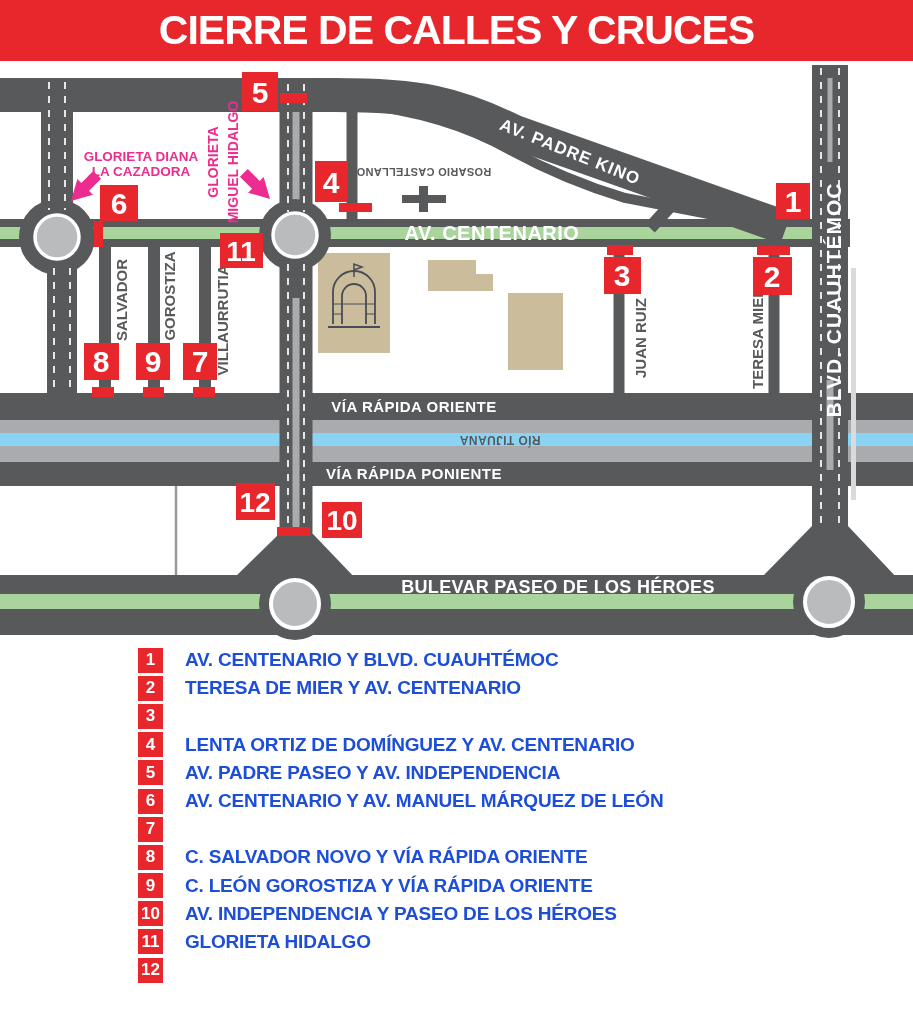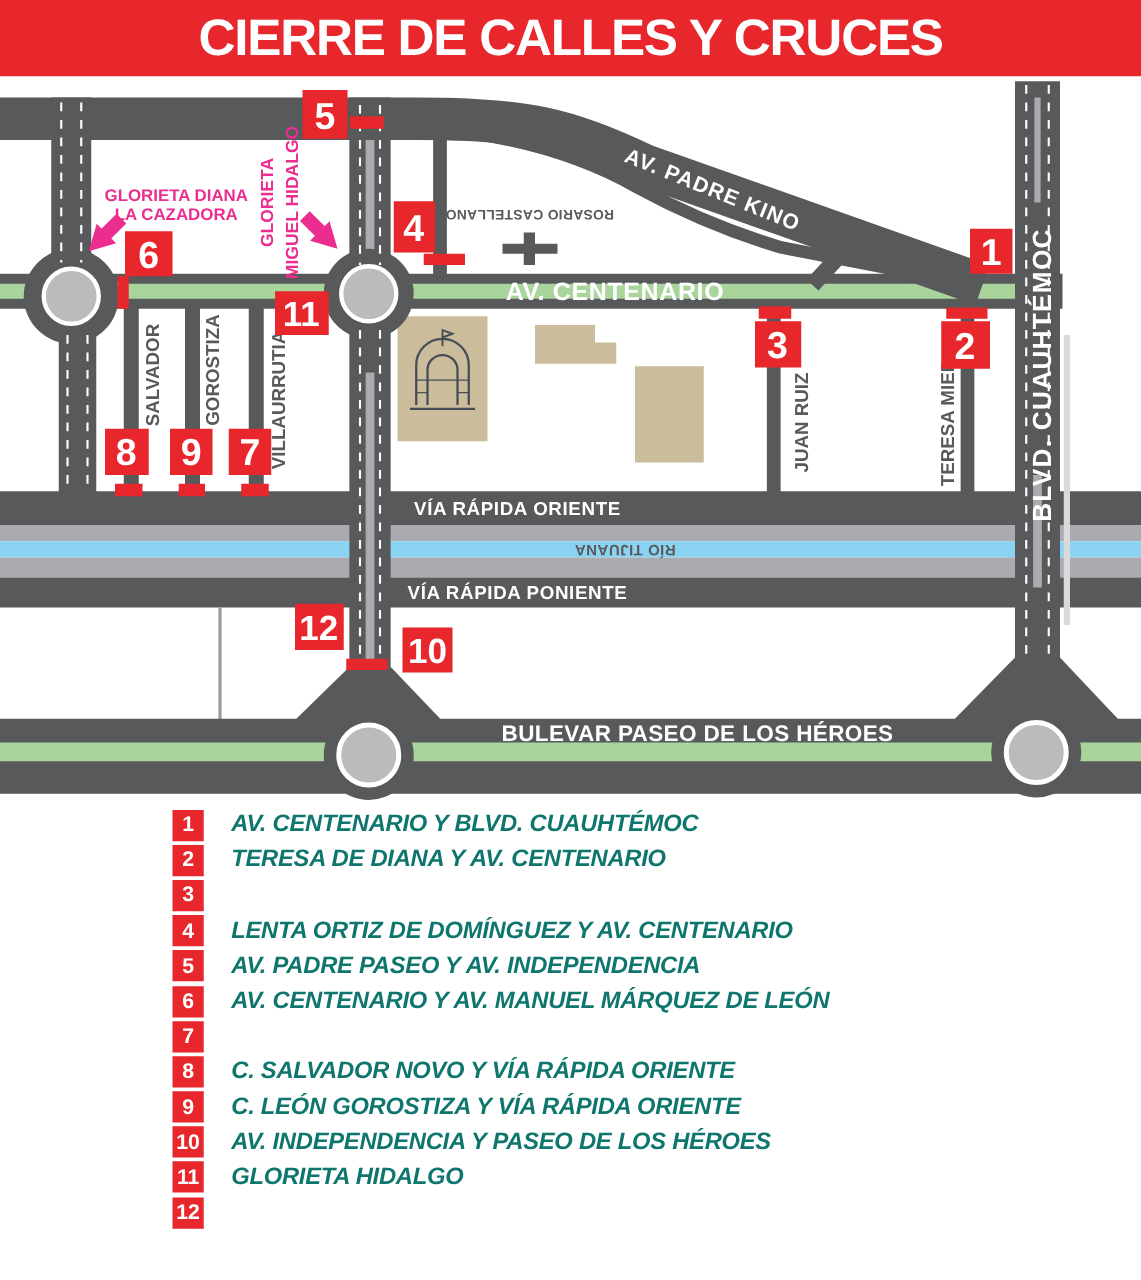--- a/index.html
+++ b/index.html
@@ -14,21 +14,21 @@
   .wlbl{fill:#fff;}
   .glbl{fill:#58595B;}
   .plbl{fill:#EA2D8E;}
   .mnum{fill:#fff;text-anchor:middle;}
   
   .legend{position:absolute;left:129px;top:646px;display:flex;flex-direction:column;}
   .lrow{display:flex;align-items:center;height:28.2px;}
   .lboxwrap{width:34px;display:flex;justify-content:flex-end;}
   .lbox{background:#E8272C;color:#fff;font-weight:700;font-size:17px;height:25px;min-width:25px;
         display:flex;align-items:center;justify-content:center;padding:0 2px;box-sizing:border-box;}
-  .ltext{margin-left:22px;font-size:19px;font-weight:700;color:#0f766e;letter-spacing:-0.2px;white-space:nowrap;font-style:italic;}
+  .ltext{margin-left:22px;font-size:19px;font-weight:700;color:#1d4ed8;letter-spacing:-0.2px;white-space:nowrap;}
 </style>
 </head>
 <body>
 
 <div class="header">
   <h1>CIERRE DE CALLES Y CRUCES</h1>
 </div>
 
 <svg id="map" width="913" height="600" viewBox="0 60 913 600" xmlns="http://www.w3.org/2000/svg">
   <defs>
@@ -205,21 +205,21 @@
   <div class="lrow">
       <div class="lboxwrap">
         <div class="lbox">1</div>
       </div>
       <div class="ltext">AV. CENTENARIO Y BLVD. CUAUHTÉMOC</div>
     </div>
   <div class="lrow">
       <div class="lboxwrap">
         <div class="lbox">2</div>
       </div>
-      <div class="ltext">TERESA DE DIANA Y AV. CENTENARIO</div>
+      <div class="ltext">TERESA DE MIER Y AV. CENTENARIO</div>
     </div>
   <div class="lrow">
       <div class="lboxwrap">
         <div class="lbox">3</div>
       </div>
     </div>
   <div class="lrow">
       <div class="lboxwrap">
         <div class="lbox">4</div>
       </div>

